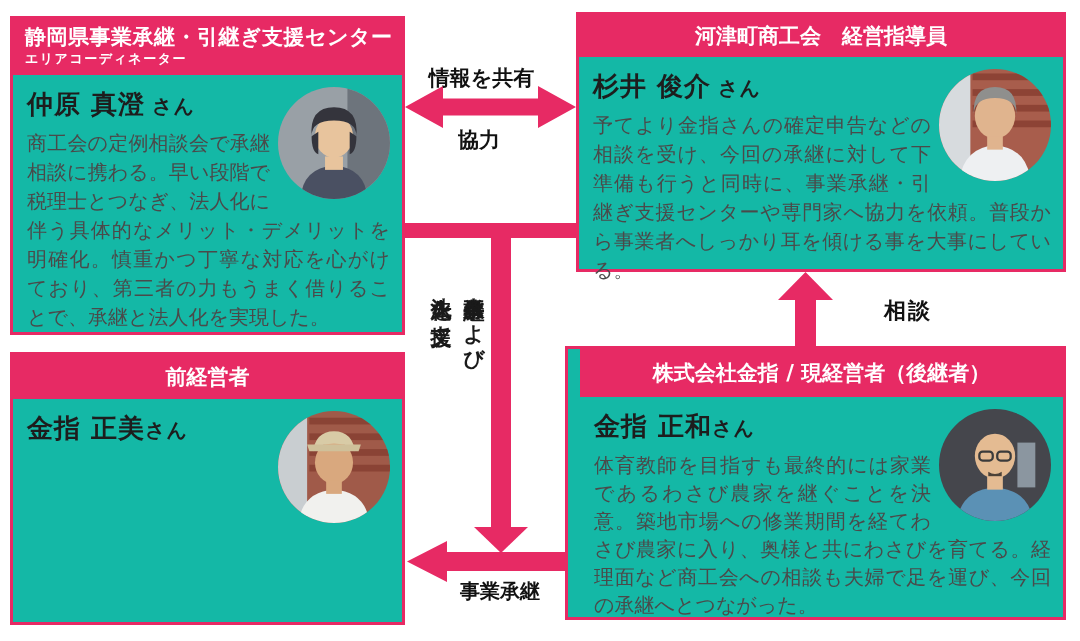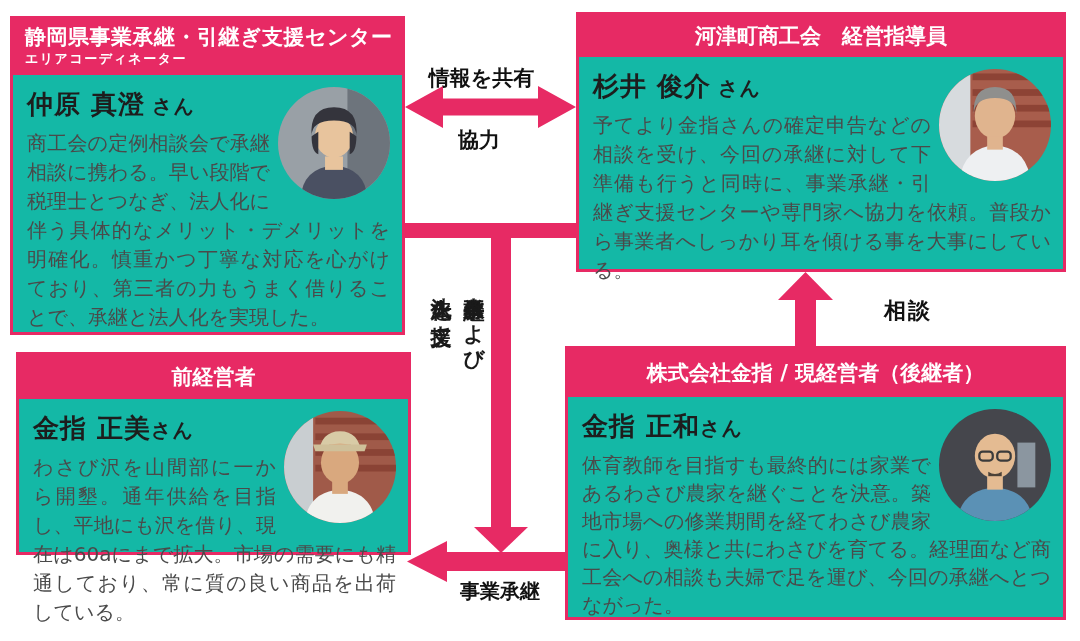--- a/index.html
+++ b/index.html
@@ -3,22 +3,22 @@
 <meta charset="utf-8">
 <style>
   html,body{margin:0;padding:0;background:#ffffff;}
   .canvas{position:relative;width:1080px;height:641px;background:#ffffff;overflow:hidden;
           font-family:"DejaVu Sans","Liberation Sans",sans-serif;}
   .pbox{position:absolute;box-sizing:border-box;border:3px solid #e72a64;background:#14b8a6;}
   .hdr{background:#e72a64;color:#ffffff;font-weight:bold;}
   .hdr-center{text-align:center;}
   #box-tl{left:10px;top:16px;width:395px;height:319px;}
   #box-tr{left:576px;top:12px;width:490px;height:260px;}
-  #box-bl{left:16px;top:352px;width:395px;height:203px;}
-  #box-br{left:565px;top:346px;width:501px;height:274px;}
+  #box-bl{left:10px;top:352px;width:395px;height:273px;}
+  #box-br{left:565px;top:346px;width:501px;height:274px;padding-left:12px;}
   #box-tl .hdr{padding:6px 4px 7px 12px;}
   .hdr-l1{font-size:21px;line-height:25px;letter-spacing:0.5px;}
   .hdr-l2{font-size:13px;line-height:18px;letter-spacing:1.5px;}
   #box-tr .hdr{padding:9px 0;font-size:21px;line-height:24px;}
   #box-bl .hdr{padding:10px 0;font-size:21px;line-height:24px;}
   #box-br .hdr{padding:12px 0;font-size:21px;line-height:24px;}
   .bbody{padding:10px 12px 8px 14px;color:#4a4a4a;}
   .photo{float:right;width:112px;height:112px;border-radius:50%;overflow:hidden;margin:2px 0 6px 8px;}
   .photo svg{display:block;}
   .pname{font-size:26px;font-weight:bold;color:#1d1d1d;margin:2px 0 7px 0;letter-spacing:1px;}
@@ -123,21 +123,20 @@
               <rect x="28" y="48" width="100" height="6"></rect>
           </g>
           <path d="M18 100 Q22 72 50 70 Q78 72 82 100 Z" fill="#f1f1ee"></path>
           <ellipse cx="50" cy="46" rx="17" ry="19" fill="#d9a87e"></ellipse>
           <path d="M31 38 Q33 18 50 18 Q67 18 69 38 Q69 30 50 29 Q31 30 31 38 Z" fill="#d8cba6"></path>
           <path d="M28 36 L72 36 L74 30 L26 30 Z" fill="#cfc09a"></path>
           <rect x="43" y="62" width="14" height="12" fill="#d9a87e"></rect>
         </svg>
       </div>
       <div class="pname"><span>金指 正美</span><span class="sfx">さん</span></div>
-      <div class="desc">わさび沢を山間部に一から開墾。通年供給を目指し、平地にも沢を借り、現在は60aにまで拡大。市場の需要にも精通しており、常に質の良い商品を出荷している。</div>
     </div>
   </div>
 
   <div class="pbox" id="box-br">
     <div class="hdr hdr-center">株式会社金指 / 現経営者（後継者）</div>
     <div class="bbody">
       <div class="photo">
         <svg width="112" height="112" viewBox="0 0 100 100">
           <rect width="100" height="100" fill="#45464c"></rect>
           <rect x="70" y="30" width="16" height="40" fill="#8b96a0"></rect>

